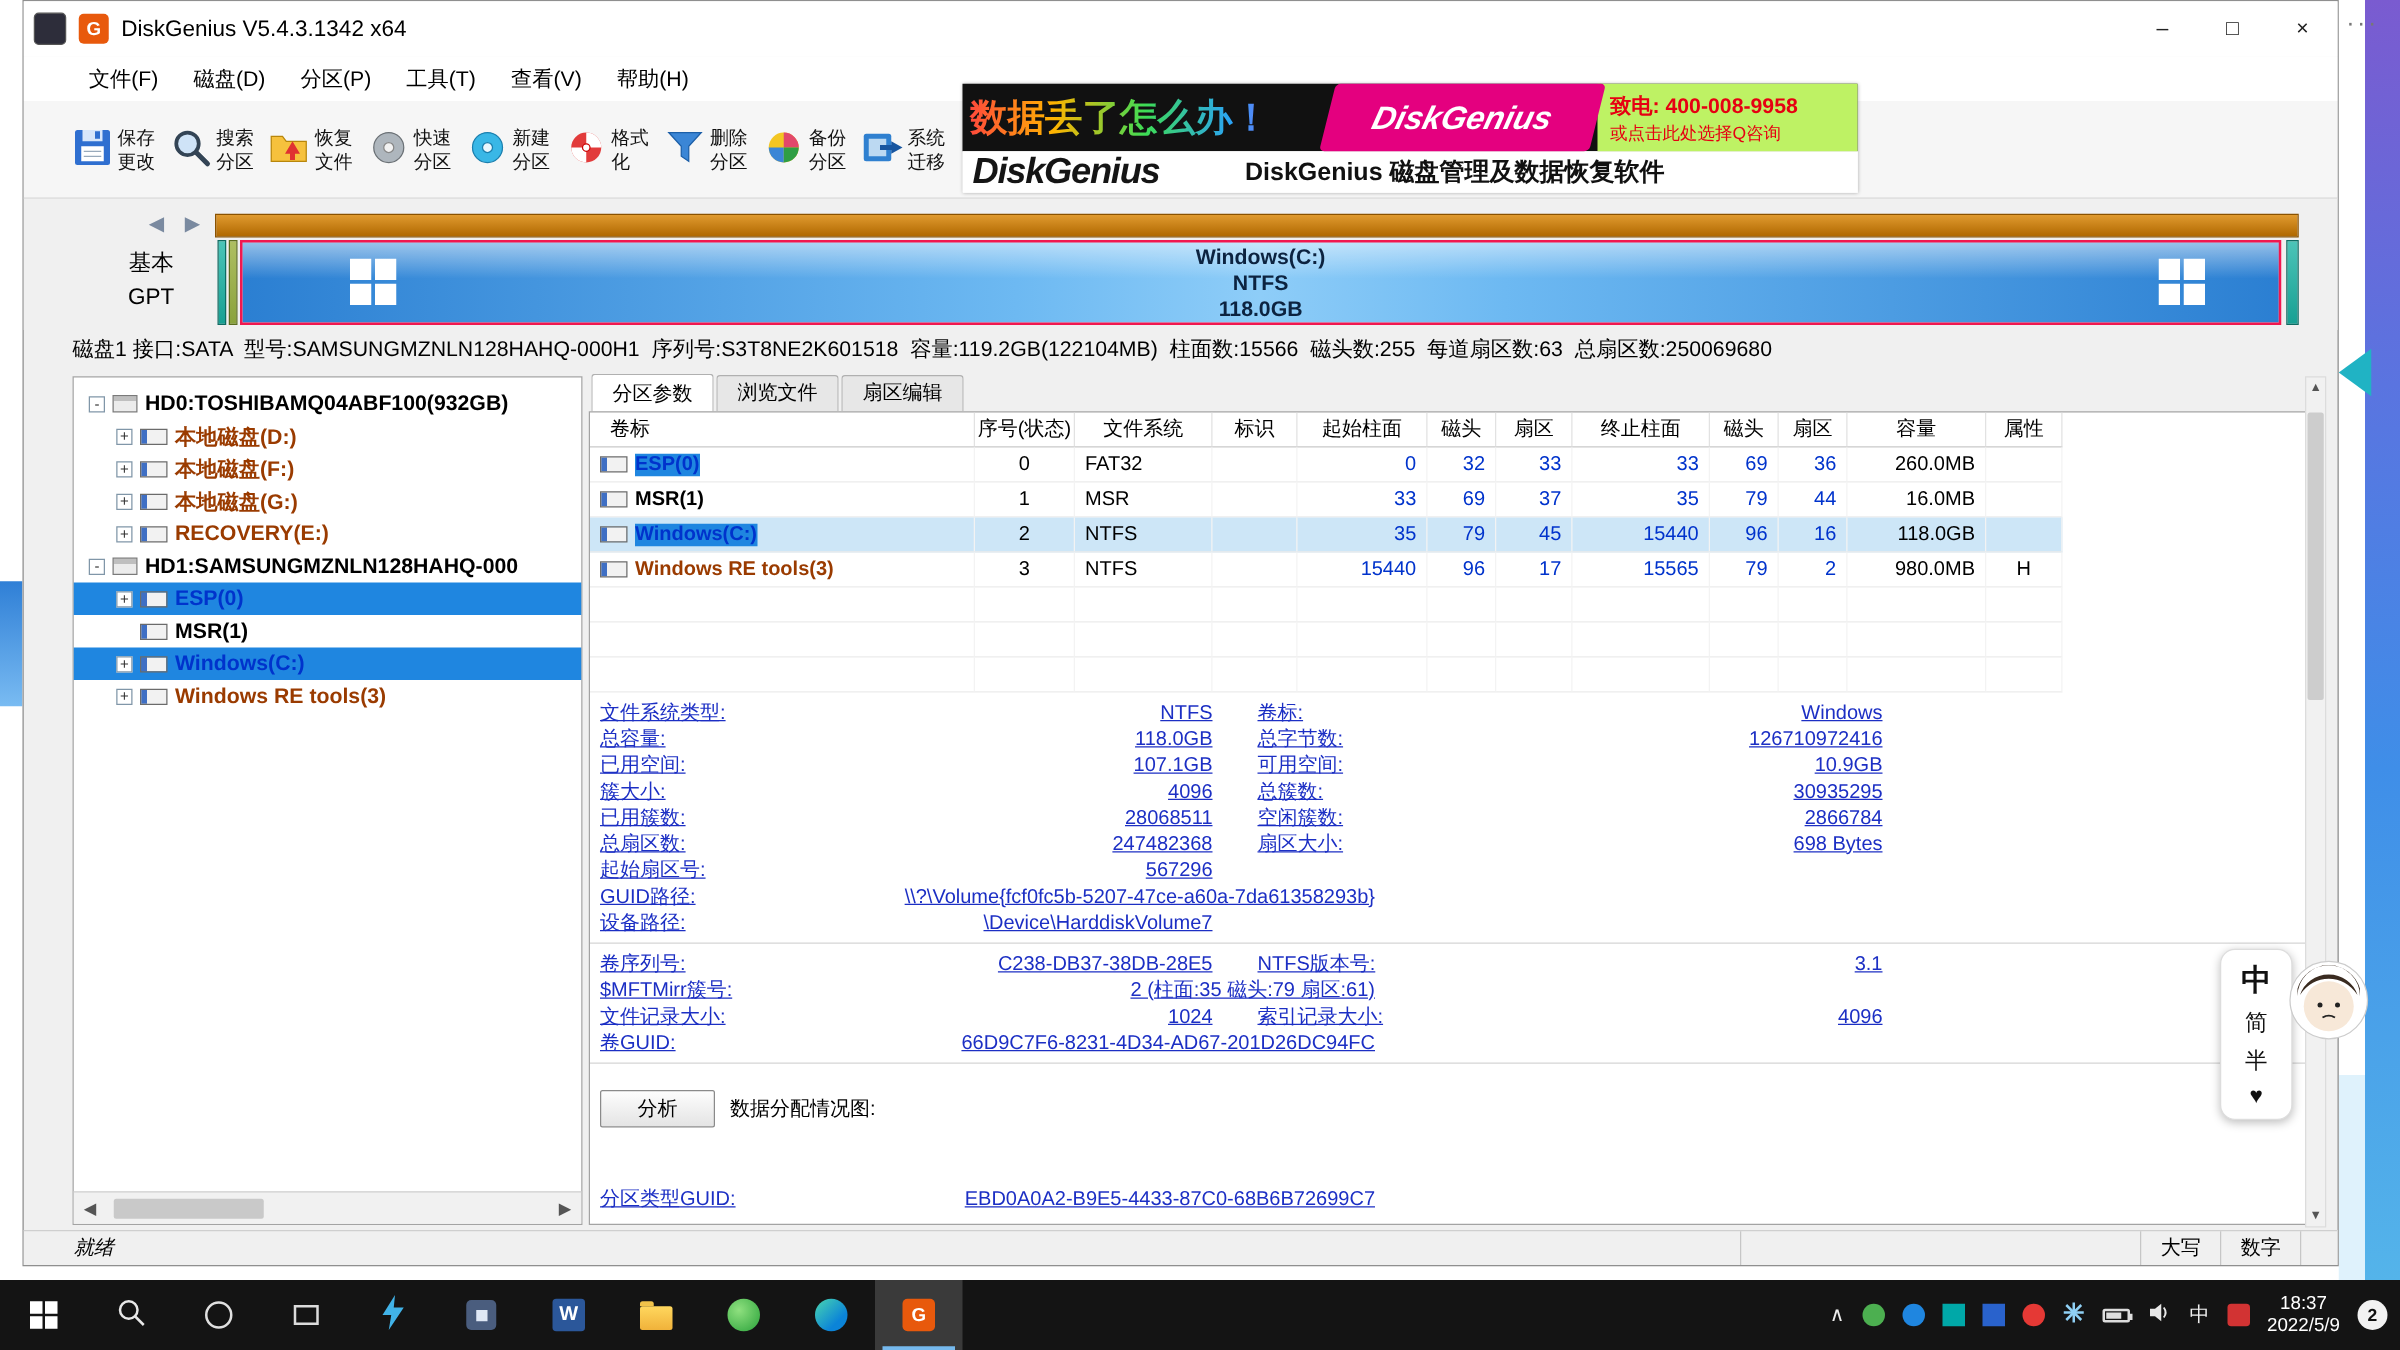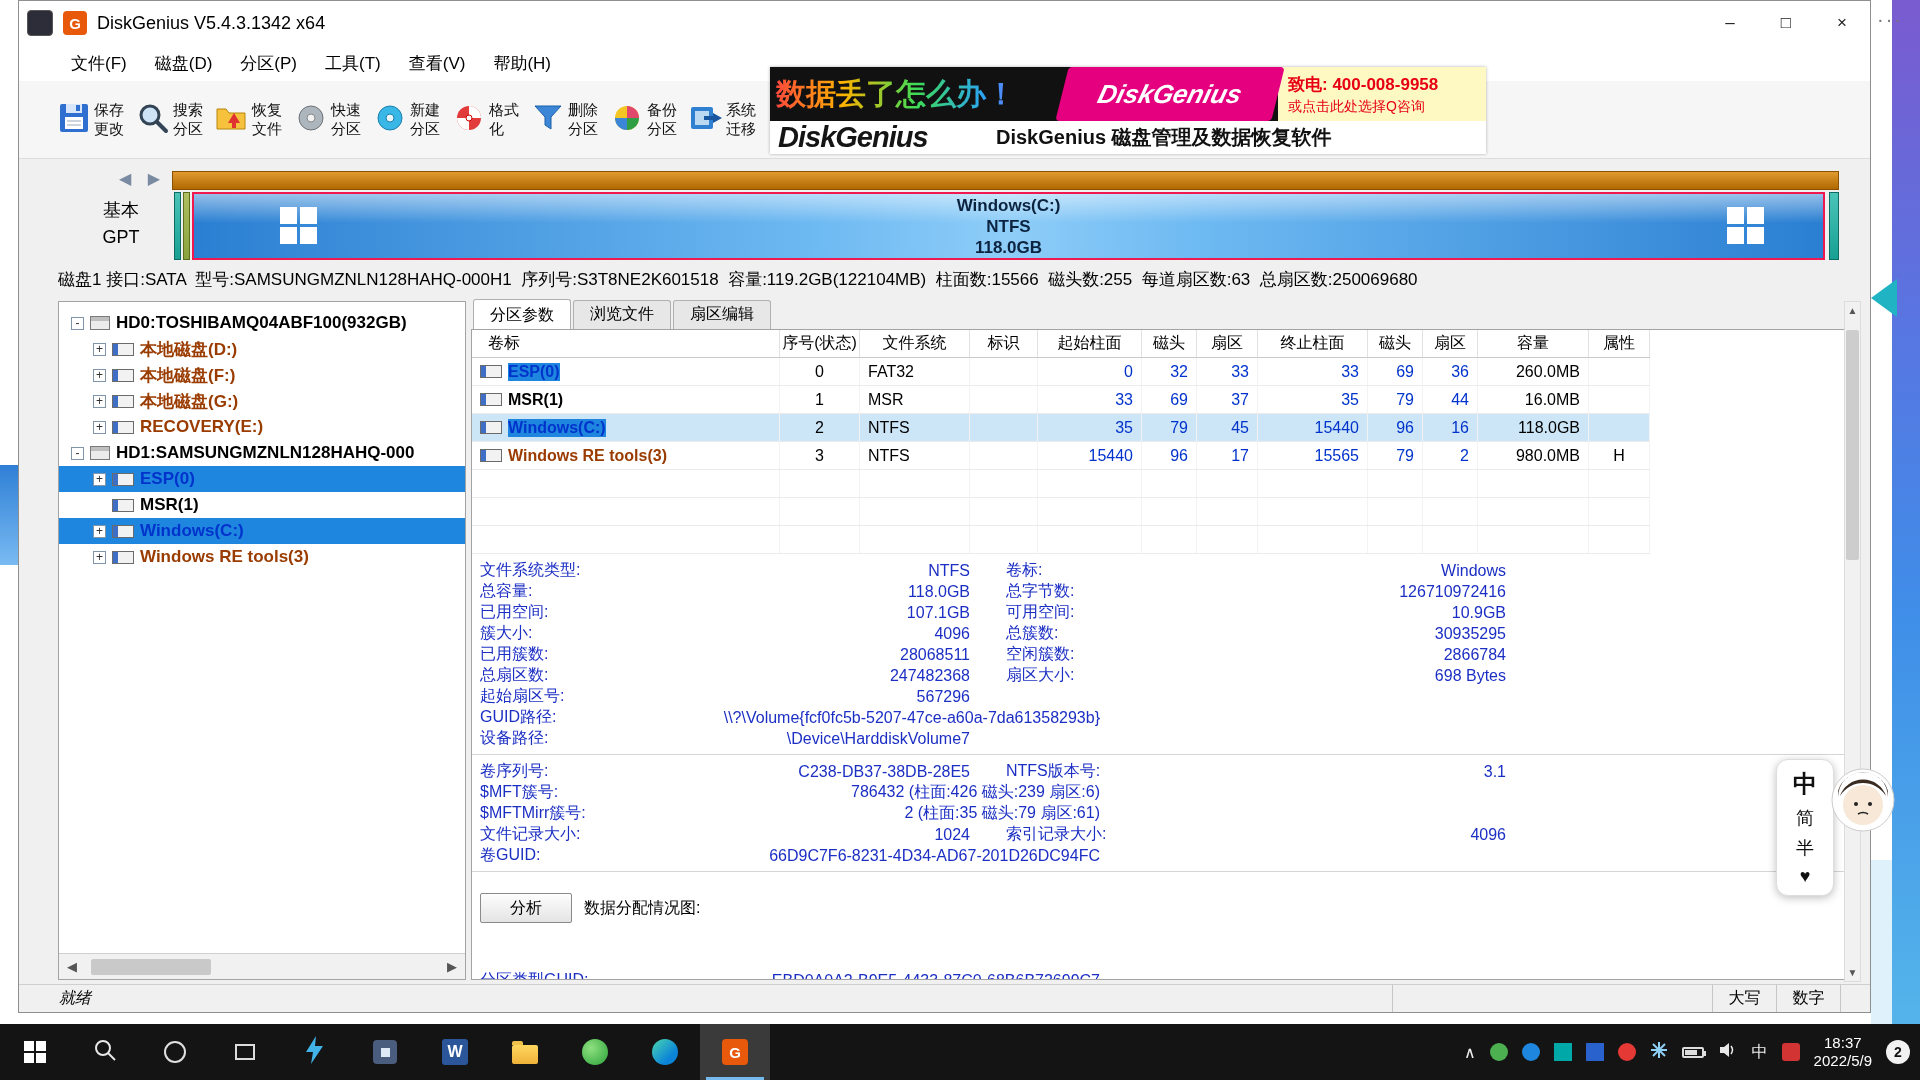--- a/index.html
+++ b/index.html
@@ -29,21 +29,21 @@
   .menu-item { padding:0 14px; }
 
   #toolbar { position:relative; height:77px; background:#f6f6f6; display:flex; align-items:center; padding-left:38px; }
   .tbtn { width:79px; height:72px; display:flex; flex-direction:row; align-items:center; justify-content:center; gap:3px; font-size:15px; color:#111; }
 
   
   #banner { position:absolute; left:751px; top:-14px; width:716px; height:87px; z-index:5; box-shadow:0 0 3px rgba(0,0,0,.3); }
   #banner-top { display:flex; height:54px; background:#111; }
   .b-colorful { width:292px; font-size:30px; font-weight:bold; display:flex; align-items:center; padding-left:6px; background-image:linear-gradient(90deg,#ff4040,#ffb400,#3ddc55,#2aa0ff,#ff2ad0); -webkit-background-clip:text; background-clip:text; color:transparent; white-space:nowrap; overflow:hidden; }
   .b-swoosh { width:216px; background:#e4007f; transform:skewX(-14deg); color:#fff; font-size:26px; font-weight:bold; font-style:italic; display:flex; align-items:center; justify-content:center; border-radius:4px; }
-  .b-phone-box { width:208px; background:#fef9c3; display:flex; flex-direction:column; justify-content:center; padding-left:10px; }
+  .b-phone-box { width:208px; background:#bef264; display:flex; flex-direction:column; justify-content:center; padding-left:10px; }
   .b-phone { color:#e60012; font-size:17px; font-weight:bold; }
   .b-qq { color:#e60012; font-size:14px; margin-top:2px; }
   #banner-bottom { display:flex; align-items:center; height:33px; background:#fff; }
   .b-logo { width:226px; font-size:29px; font-weight:bold; font-style:italic; color:#151515; padding-left:8px; letter-spacing:-1px; white-space:nowrap; overflow:hidden; }
   .b-tagline { font-size:20px; font-weight:bold; color:#111; white-space:nowrap; }
 
   
   #partarea { position:relative; height:106px; background:#f0f0f0; border-top:1px solid #dcdcdc; }
   #pnav { position:absolute; left:100px; top:10px; font-size:16px; color:#7a8aa0; letter-spacing:6px; }
   #ptype { position:absolute; left:52px; top:38px; width:100px; text-align:center; font-size:18px; line-height:27px; color:#000; }
@@ -94,21 +94,21 @@
   .head .tc.c0 { justify-content:flex-start; padding-left:16px; }
   .c0{width:308px;} .c1{width:80px; justify-content:center;} .c2{width:110px;} .c3{width:68px;}
   .c4{width:104px;} .c5{width:55px;} .c6{width:61px;} .c7{width:110px;} .c8{width:55px;} .c9{width:55px;} .c10{width:111px;} .c11{width:61px; justify-content:center;}
   #tbody .c4,#tbody .c5,#tbody .c6,#tbody .c7,#tbody .c8,#tbody .c9,#tbody .c10 { justify-content:flex-end; }
   #tbody .c4,#tbody .c5,#tbody .c6,#tbody .c7,#tbody .c8,#tbody .c9 { color:#0033cc; }
   .trow.sel { background:#cde6f7; }
   .vol-name { font-weight:bold; }
 
   
   .dgroup { margin-top:6px; }
-  .drow { display:flex; height:21px; align-items:center; padding-left:8px; font-size:16px; color:#1c2fc4; white-space:nowrap; }
+  .drow { display:flex; height:21px; align-items:center; padding-left:8px; font-size:16px; color:#1c2fc4; white-space:nowrap;text-decoration:underline; }
   .dl { width:160px; flex:none; }
   .dv { width:330px; flex:none; text-align:right; overflow:visible; }
   .dv.mid { width:460px; }
   .drl { width:170px; flex:none; margin-left:36px; }
   .drv { width:330px; flex:none; text-align:right; }
   .dsep { border-top:1px solid #d5d5d5; margin:5px 0 0 0; }
   #analyze-row { display:flex; align-items:center; margin:20px 0 0 8px; height:32px; }
   #analyze-btn { width:92px; height:30px; border:1px solid #8a8a8a; background:linear-gradient(#fdfdfd,#e4e4e4); font-size:16px; color:#000; border-radius:2px; }
   #analyze-cap { margin-left:12px; font-size:16px; color:#000; }
   #guidrow { margin-top:46px; }
@@ -583,24 +583,20 @@
           <div class="dsep"></div>
 
           <div class="dgroup">
             <div class="drow">
                 <span class="dl">卷序列号:</span>
                 <span class="dv">C238-DB37-38DB-28E5</span>
                 <span class="drl">NTFS版本号:</span>
                 <span class="drv">3.1</span>
               </div>
             <div class="drow">
-                <span class="dl">$MFT簇号:</span>
-                <span class="dv mid">786432 (柱面:426 磁头:239 扇区:6)</span>
-              </div>
-            <div class="drow">
                 <span class="dl">$MFTMirr簇号:</span>
                 <span class="dv mid">2 (柱面:35 磁头:79 扇区:61)</span>
               </div>
             <div class="drow">
                 <span class="dl">文件记录大小:</span>
                 <span class="dv">1024</span>
                 <span class="drl">索引记录大小:</span>
                 <span class="drv">4096</span>
               </div>
             <div class="drow">

